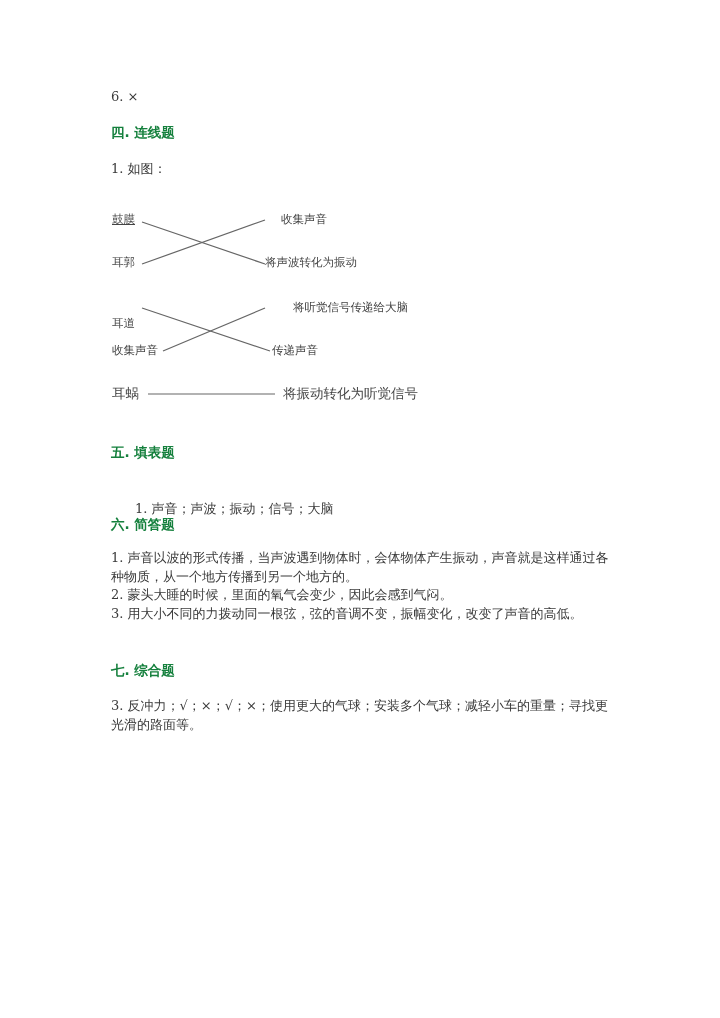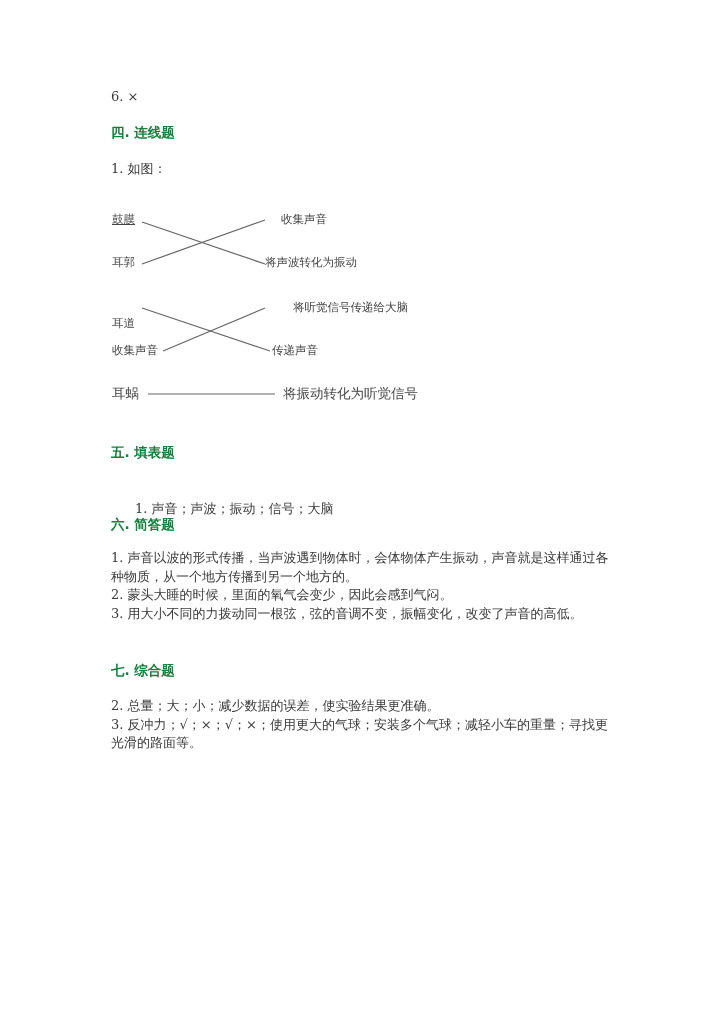--- a/index.html
+++ b/index.html
@@ -48,15 +48,14 @@
 
 <div class="heading" style="left:111px; top:516px;">六. 简答题</div>
 <div class="para" style="top:549px;">
   <div>1. 声音以波的形式传播，当声波遇到物体时，会体物体产生振动，声音就是这样通过各种物质，从一个地方传播到另一个地方的。</div>
   <div>2. 蒙头大睡的时候，里面的氧气会变少，因此会感到气闷。</div>
   <div>3. 用大小不同的力拨动同一根弦，弦的音调不变，振幅变化，改变了声音的高低。</div>
 </div>
 
 <div class="heading" style="left:111px; top:662px;">七. 综合题</div>
 <div class="para" style="top:697px;">
-  <div>2. 总量；大；小；减少数据的误差，使实验结果更准确。</div>
   <div>3. 反冲力；√；×；√；×；使用更大的气球；安装多个气球；减轻小车的重量；寻找更光滑的路面等。</div>
 </div>
 
 </body></html>

